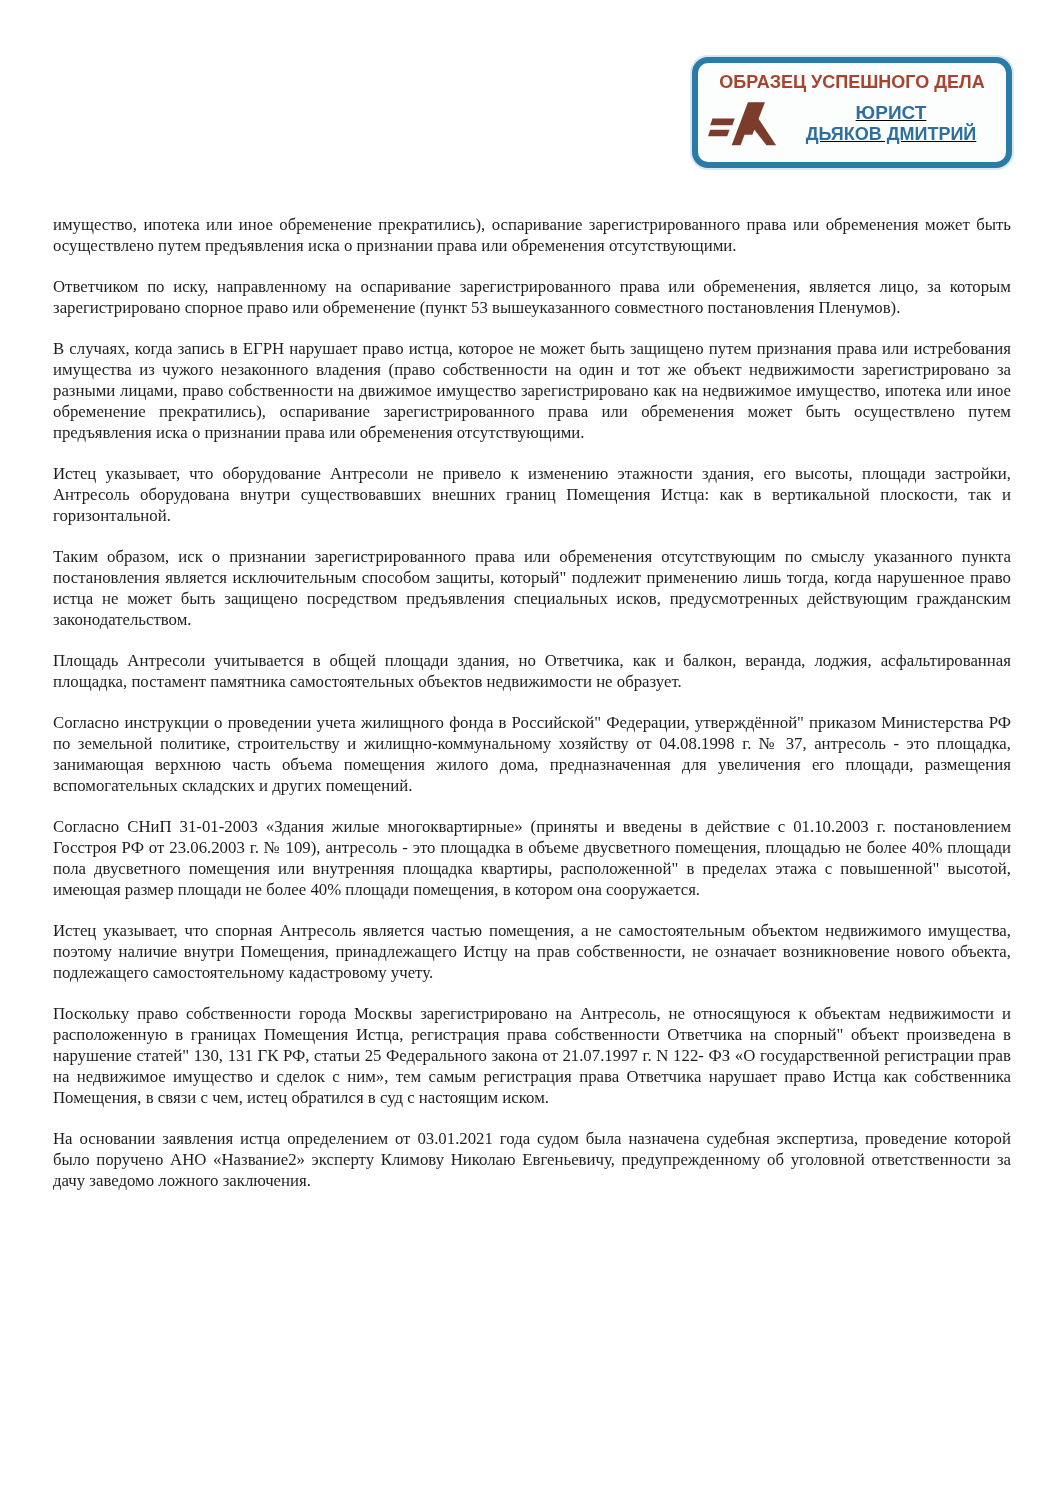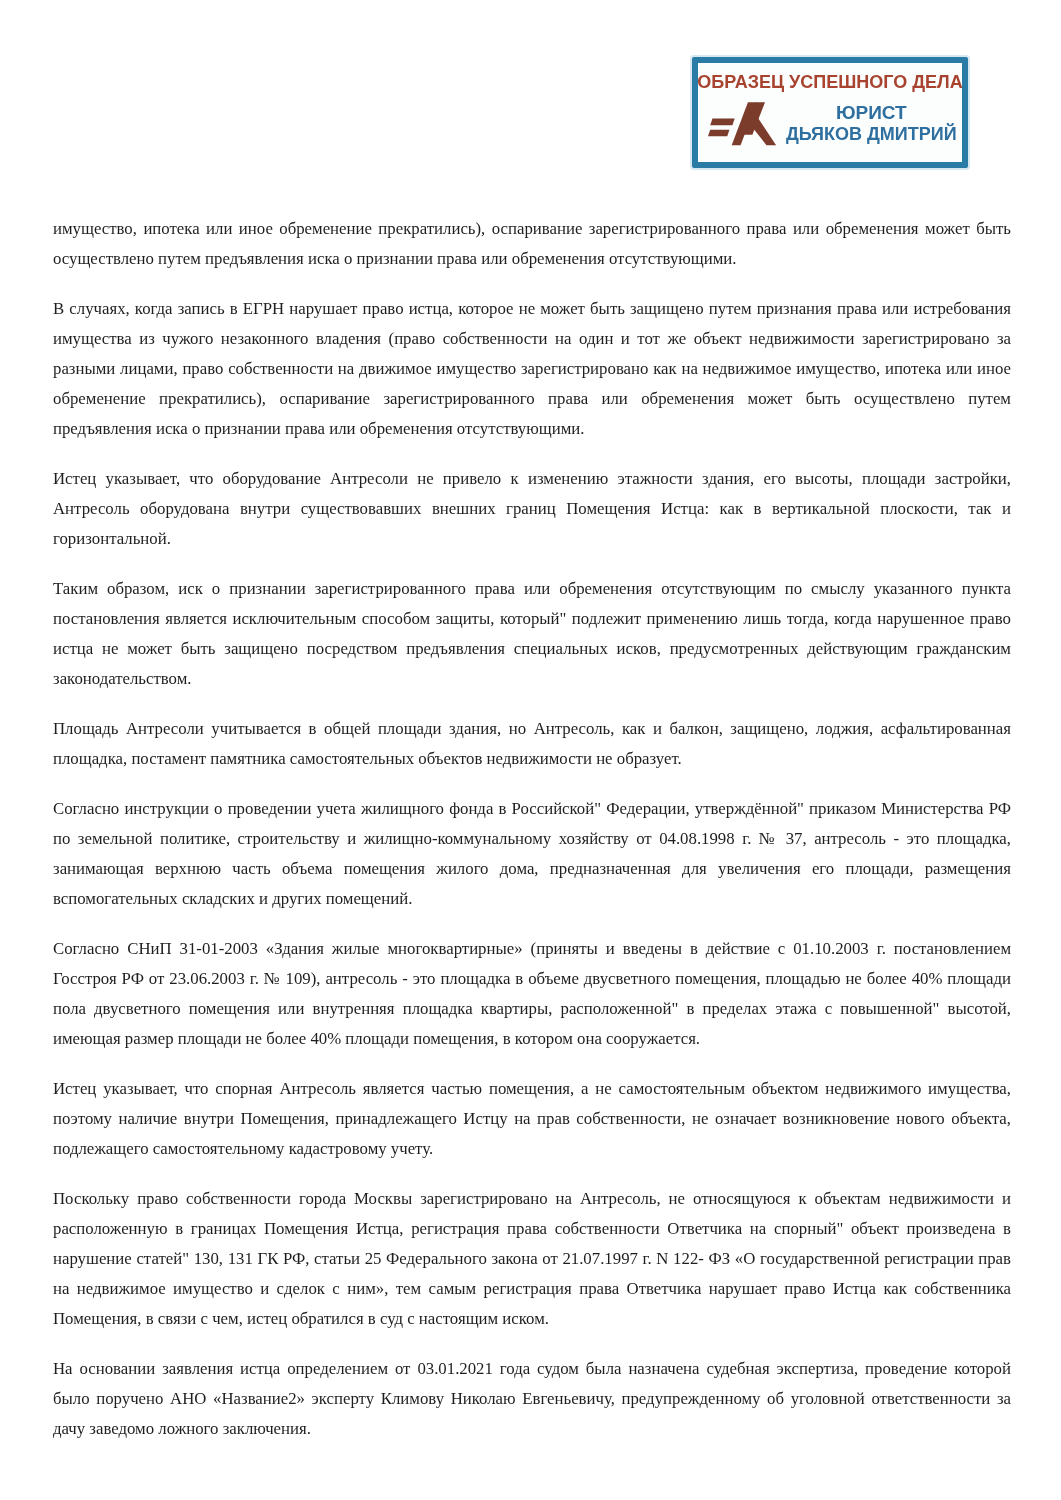--- a/index.html
+++ b/index.html
@@ -12,25 +12,25 @@
   .page {
     position: relative;
     width: 1061px; height: 1500px;
     background: #ffffff;
   }
 
   
   .letterhead {
     position: absolute;
     left: 692px; top: 57px;
-    width: 276px; height: 111px;
+    width: 320px; height: 111px;
     box-sizing: border-box;
     background: #fcfdfd;
     border: 6px solid #2b7ba7;
-    border-radius: 2px;
+    border-radius: 16px;
     box-shadow: 0 0 0 2px #d7e8f2;
     display: flex;
     flex-direction: column;
     align-items: center;
     padding-top: 9px;
   }
   .tagline {
     font-family: "Liberation Sans", sans-serif;
     font-weight: bold;
     font-size: 18px;
@@ -38,40 +38,41 @@
     color: #a8432f;
     white-space: nowrap;
   }
   .logo-row {
     display: flex;
     align-items: center;
     width: 100%;
     box-sizing: border-box;
     padding: 2px 10px 0 10px;
     gap: 4px;
+    text-decoration: underline;
   }
   .mark { flex: 0 0 auto; display: block; line-height: 0; }
   .titles {
     flex: 1 1 auto;
     text-align: center;
     font-family: "Liberation Sans", sans-serif;
     font-weight: bold;
     color: #2e6f9f;
     line-height: 1.12;
   }
   .titles .t1 { font-size: 19px; }
   .titles .t2 { font-size: 18px; white-space: nowrap; }
 
   
   .textblock {
     position: absolute;
     left: 53px; top: 214px;
     width: 958px;
     font-size: 16.8px;
-    line-height: 30px;
+    line-height: 21px;
     color: #1e1e1e;
     text-align: justify;
   }
   .textblock p { margin: 0 0 20px 0; }
 </style>
 </head>
 <body>
 
 <div class="page">
 
@@ -95,24 +96,25 @@
       </span>
       <div class="titles">
         <div class="t1">ЮРИСТ</div>
         <div class="t2">ДЬЯКОВ ДМИТРИЙ</div>
       </div>
     </div>
   </div>
 
   <div class="textblock">
     <p>имущество, ипотека или иное обременение прекратились), оспаривание зарегистрированного права или обременения может быть осуществлено путем предъявления иска о признании права или обременения отсутствующими.</p>
+    <p>Ответчиком по иску, направленному на оспаривание зарегистрированного права или обременения, является лицо, за которым зарегистрировано спорное право или обременение (пункт 53 вышеуказанного совместного постановления Пленумов).</p>
     <p>В случаях, когда запись в ЕГРН нарушает право истца, которое не может быть защищено путем признания права или истребования имущества из чужого незаконного владения (право собственности на один и тот же объект недвижимости зарегистрировано за разными лицами, право собственности на движимое имущество зарегистрировано как на недвижимое имущество, ипотека или иное обременение прекратились), оспаривание зарегистрированного права или обременения может быть осуществлено путем предъявления иска о признании права или обременения отсутствующими.</p>
     <p>Истец указывает, что оборудование Антресоли не привело к изменению этажности здания, его высоты, площади застройки, Антресоль оборудована внутри существовавших внешних границ Помещения Истца: как в вертикальной плоскости, так и горизонтальной.</p>
     <p>Таким образом, иск о признании зарегистрированного права или обременения отсутствующим по смыслу указанного пункта постановления является исключительным способом защиты, который" подлежит применению лишь тогда, когда нарушенное право истца не может быть защищено посредством предъявления специальных исков, предусмотренных действующим гражданским законодательством.</p>
-    <p>Площадь Антресоли учитывается в общей площади здания, но Антресоль, как и балкон, защищено, лоджия, асфальтированная площадка, постамент памятника самостоятельных объектов недвижимости не образует.</p>
+    <p>Площадь Антресоли учитывается в общей площади здания, но Ответчика, как и балкон, веранда, лоджия, асфальтированная площадка, постамент памятника самостоятельных объектов недвижимости не образует.</p>
     <p>Согласно инструкции о проведении учета жилищного фонда в Российской" Федерации, утверждённой" приказом Министерства РФ по земельной политике, строительству и жилищно-коммунальному хозяйству от 04.08.1998 г. № 37, антресоль - это площадка, занимающая верхнюю часть объема помещения жилого дома, предназначенная для увеличения его площади, размещения вспомогательных складских и других помещений.</p>
     <p>Согласно СНиП 31-01-2003 «Здания жилые многоквартирные» (приняты и введены в действие с 01.10.2003 г. постановлением Госстроя РФ от 23.06.2003 г. № 109), антресоль - это площадка в объеме двусветного помещения, площадью не более 40% площади пола двусветного помещения или внутренняя площадка квартиры, расположенной" в пределах этажа с повышенной" высотой, имеющая размер площади не более 40% площади помещения, в котором она сооружается.</p>
     <p>Истец указывает, что спорная Антресоль является частью помещения, а не самостоятельным объектом недвижимого имущества, поэтому наличие внутри Помещения, принадлежащего Истцу на прав собственности, не означает возникновение нового объекта, подлежащего самостоятельному кадастровому учету.</p>
     <p>Поскольку право собственности города Москвы зарегистрировано на Антресоль, не относящуюся к объектам недвижимости и расположенную в границах Помещения Истца, регистрация права собственности Ответчика на спорный" объект произведена в нарушение статей" 130, 131 ГК РФ, статьи 25 Федерального закона от 21.07.1997 г. N 122- ФЗ «О государственной регистрации прав на недвижимое имущество и сделок с ним», тем самым регистрация права Ответчика нарушает право Истца как собственника Помещения, в связи с чем, истец обратился в суд с настоящим иском.</p>
     <p>На основании заявления истца определением от 03.01.2021 года судом была назначена судебная экспертиза, проведение которой было поручено АНО «Название2» эксперту Климову Николаю Евгеньевичу, предупрежденному об уголовной ответственности за дачу заведомо ложного заключения.</p>
   </div>
 
 </div>
 
 </body></html>

